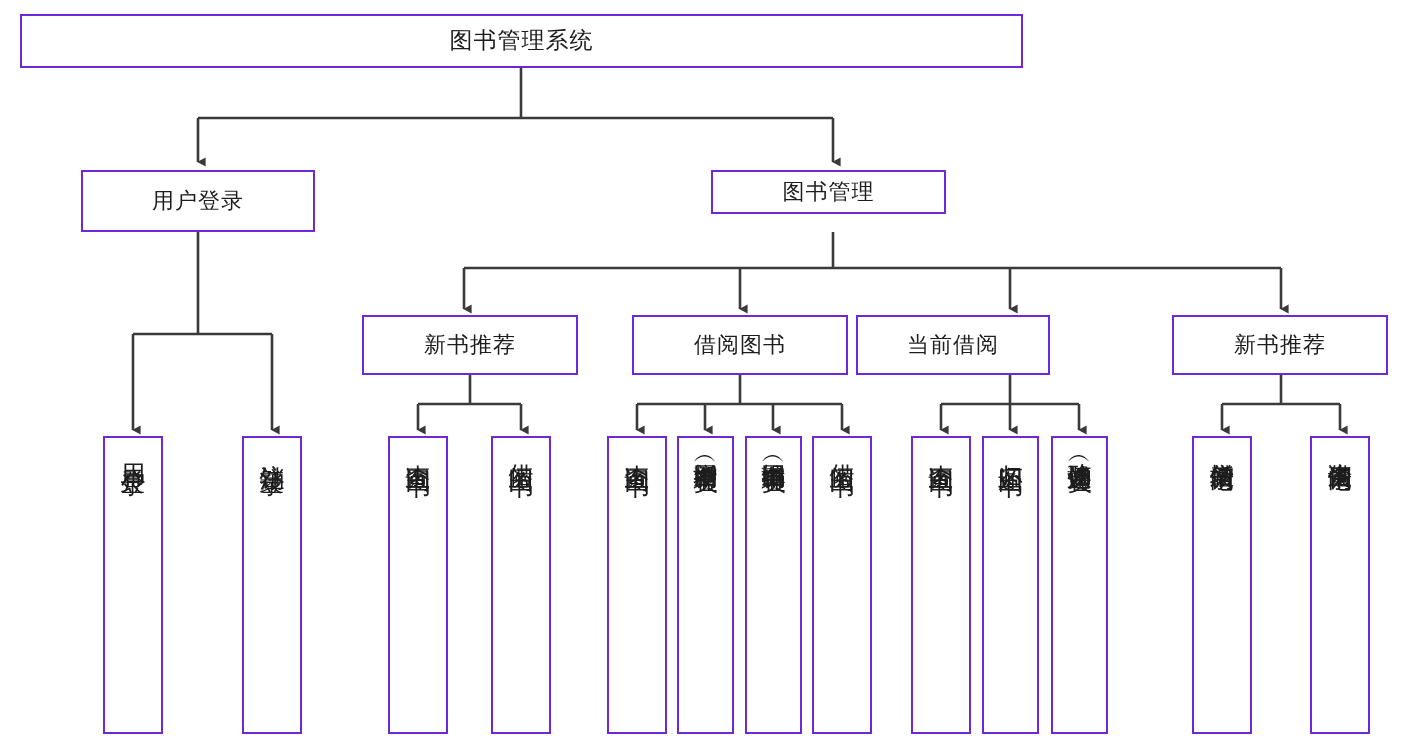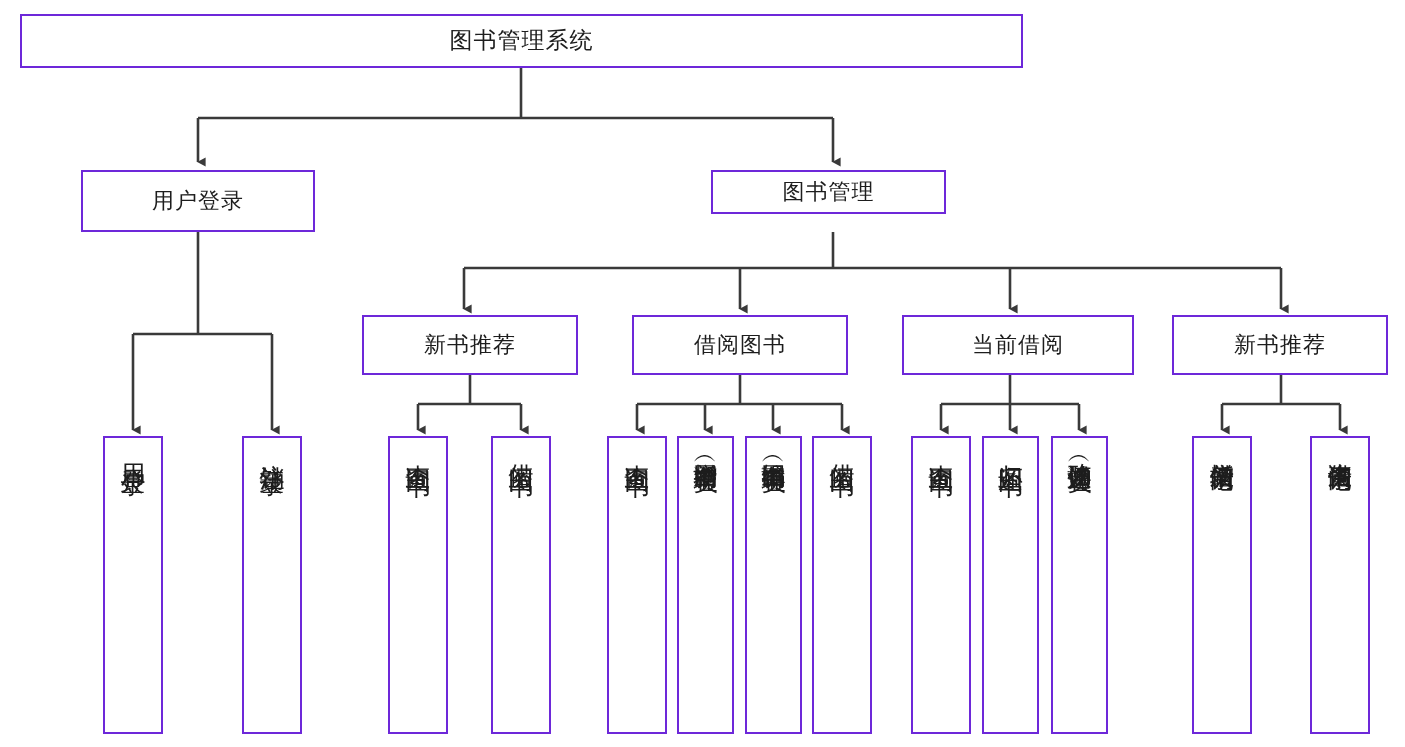--- a/index.html
+++ b/index.html
@@ -138,21 +138,21 @@
   </div>
 
   <div class="node h-node" style="left:362px;top:315px;width:216px;height:60px;font-family:Liberation Serif, serif;">
     <span class="lbl">新书推荐</span>
   </div>
 
   <div class="node h-node" style="left:632px;top:315px;width:216px;height:60px;">
     <span class="lbl">借阅图书</span>
   </div>
 
-  <div class="node h-node" style="left:902px;top:315px;width:232px;height:60px;">
+  <div class="node h-node" style="left:856px;top:315px;width:194px;height:60px;">
     <span class="lbl">当前借阅</span>
   </div>
 
   <div class="node h-node" style="left:1172px;top:315px;width:216px;height:60px;">
     <span class="lbl">新书推荐</span>
   </div>
 
   <div class="node v-node" style="left:103px;top:436px;width:60px;height:298px;">
     <span class="lbl">用户登录</span>
   </div>

